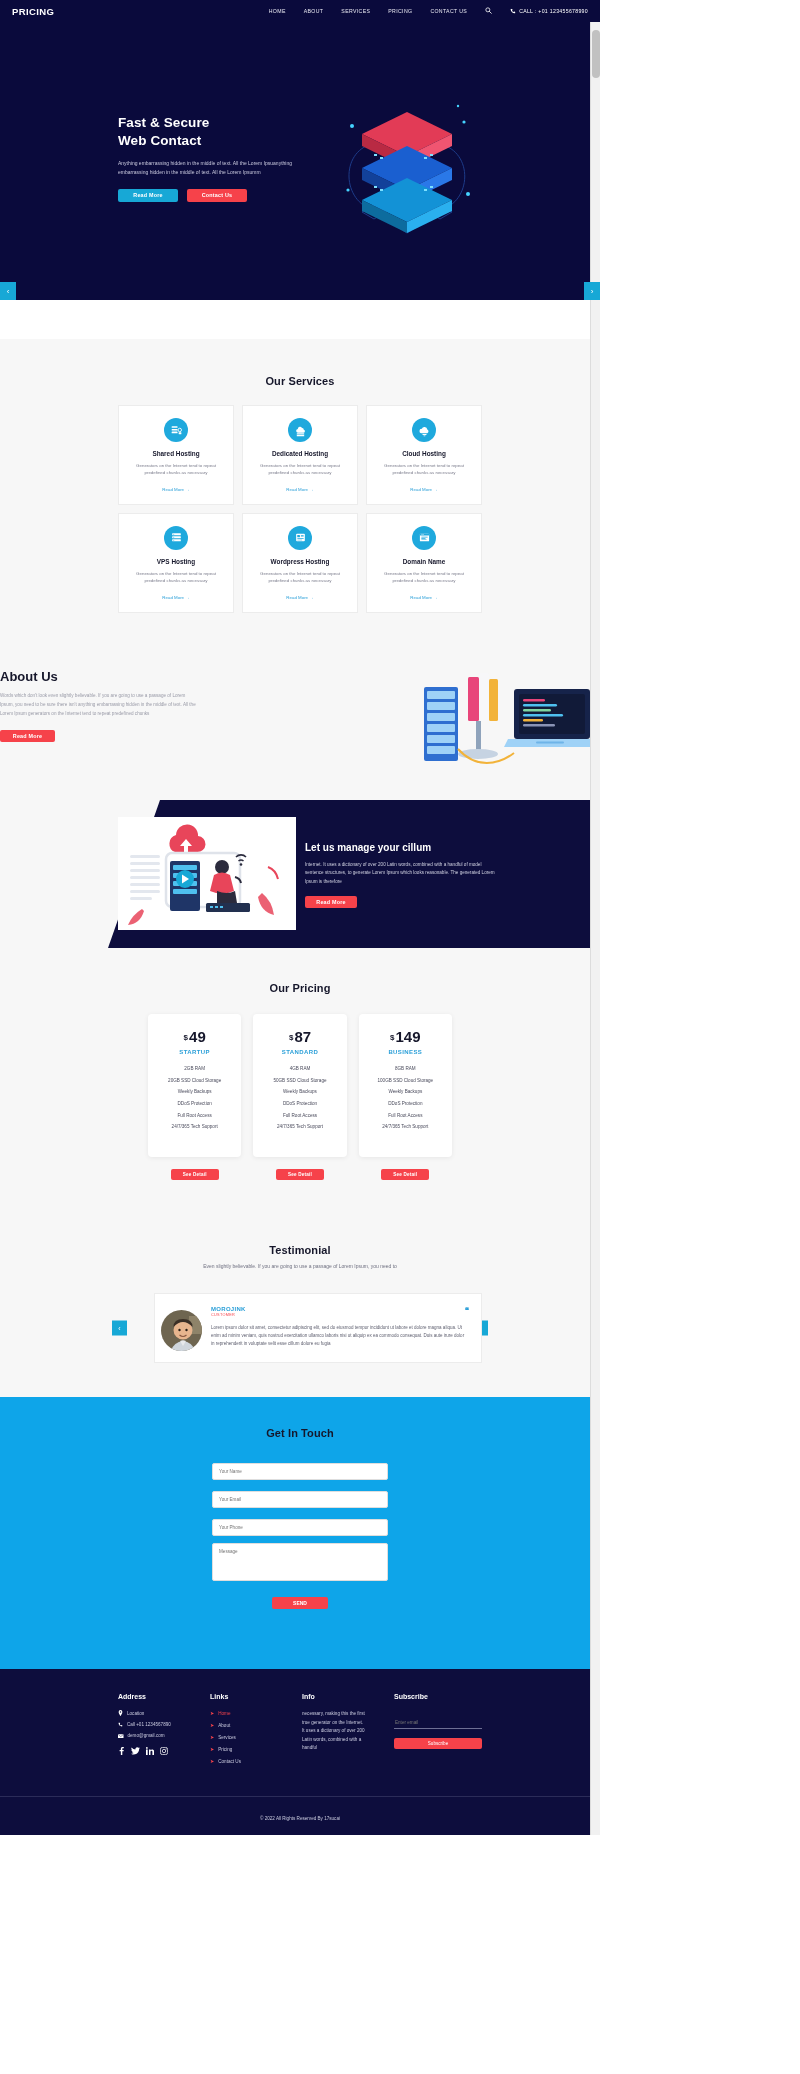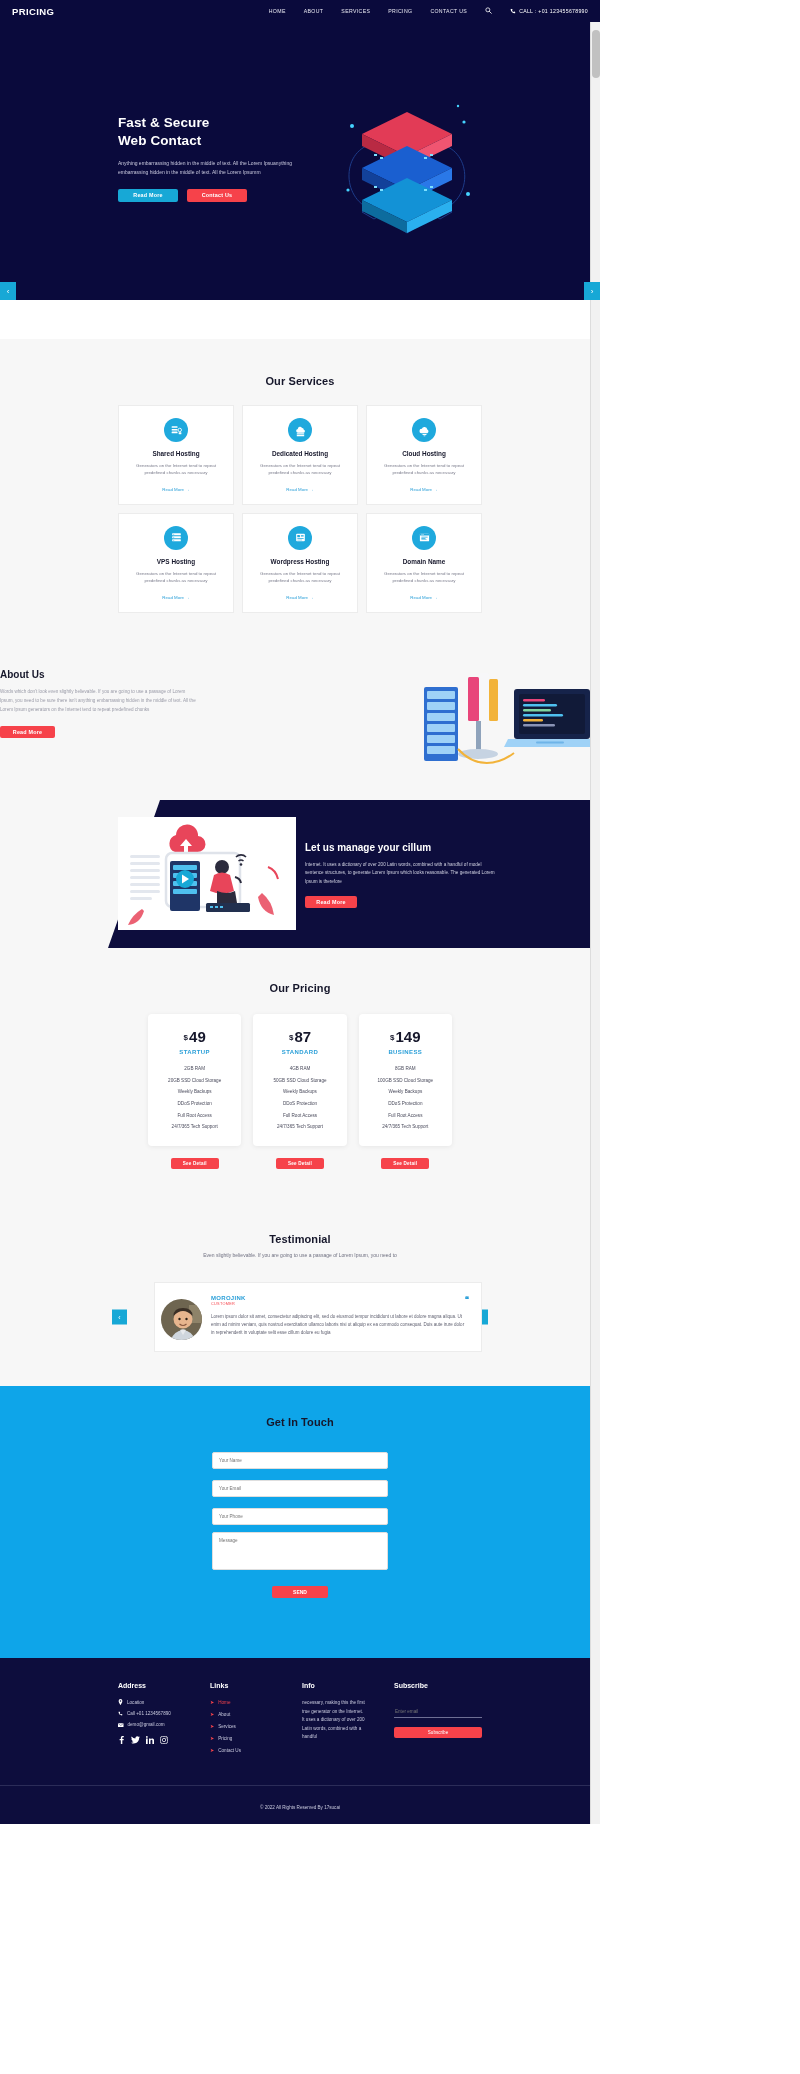--- a/index.html
+++ b/index.html
@@ -81,21 +81,21 @@
     width:24px; height:24px; border-radius:50%; background:#1fa9dd; margin:0 auto 8px;
     display:flex; align-items:center; justify-content:center; color:#fff;
   }
   .card h3 { font-size:6.4px; color:#16172b; font-weight:bold; }
   .card p { font-size:4.4px; color:#7b7c8c; line-height:1.7; margin-top:5px; }
   .card a { display:inline-block; margin-top:8px; font-size:4.4px; color:#2a9fd8; text-decoration:none; }
 
   
   .about { padding:28px 0 26px; display:flex; align-items:flex-start; }
   .about-l { width:200px; padding-left:0; }
-  .about-l h2 { font-size:10px; font-weight:bold; color:#16172b; }
+  .about-l h2 { font-size:13px; font-weight:bold; color:#16172b; }
   .about-l p { font-size:4.6px; color:#9a9ba8; line-height:1.95; margin-top:8px; }
   .about-l .btn-red { margin-top:11px; width:55px; height:12px; }
   .about-r { flex:1; display:flex; justify-content:flex-end; }
 
   
   .manage-outer { position:relative; height:148px; }
   .manage-bg { position:absolute; left:108px; right:0; top:0; bottom:0; background:#0d0d3d; }
   .manage-notch {
     position:absolute; left:108px; top:0; width:52px; height:148px; background:#f7f7f7;
     clip-path:polygon(0 0, 100% 0, 0 100%);
@@ -105,21 +105,21 @@
     background:#ffffff;
   }
   .manage-txt { position:absolute; left:305px; top:42px; width:215px; }
   .manage-txt h2 { color:#fff; font-size:10px; font-weight:bold; }
   .manage-txt p { color:#cfd0e0; font-size:4.6px; line-height:1.85; margin-top:8px; max-width:190px;}
   .manage-txt .btn-red { margin-top:10px; width:52px; height:12px; }
 
   
   .pricing { padding:34px 0 34px; background:#f7f7f7; }
   .price-cards { display:grid; grid-template-columns:repeat(3, 1fr); gap:12px; width:304px; margin:20px auto 0; }
-  .pcard { background:#fff; border-radius:4px; padding:14px 8px 13px; text-align:center; box-shadow:0 1px 5px rgba(0,0,0,.07); }
+  .pcard { background:#fff; border-radius:4px; padding:14px 8px 24px; text-align:center; box-shadow:0 1px 5px rgba(0,0,0,.07); }
   .pcard .amt { font-size:15px; font-weight:bold; color:#16172b; }
   .pcard .amt .cur { font-size:8px; vertical-align:middle; margin-right:1px; }
   .pcard .plan { color:#2a9fd8; font-weight:bold; font-size:6px; margin-top:4px; letter-spacing:.4px; }
   .pcard ul { list-style:none; margin-top:8px; }
   .pcard li { font-size:4.6px; color:#4a4b5c; padding:3.3px 0; }
   .price-btns { display:grid; grid-template-columns:repeat(3, 1fr); gap:12px; width:304px; margin:12px auto 0; justify-items:center; }
   .price-btns .btn-red { width:48px; height:11px; font-size:4.6px; }
 
   
   .testi { padding:30px 0 34px; background:#f7f7f7; position:relative; }

